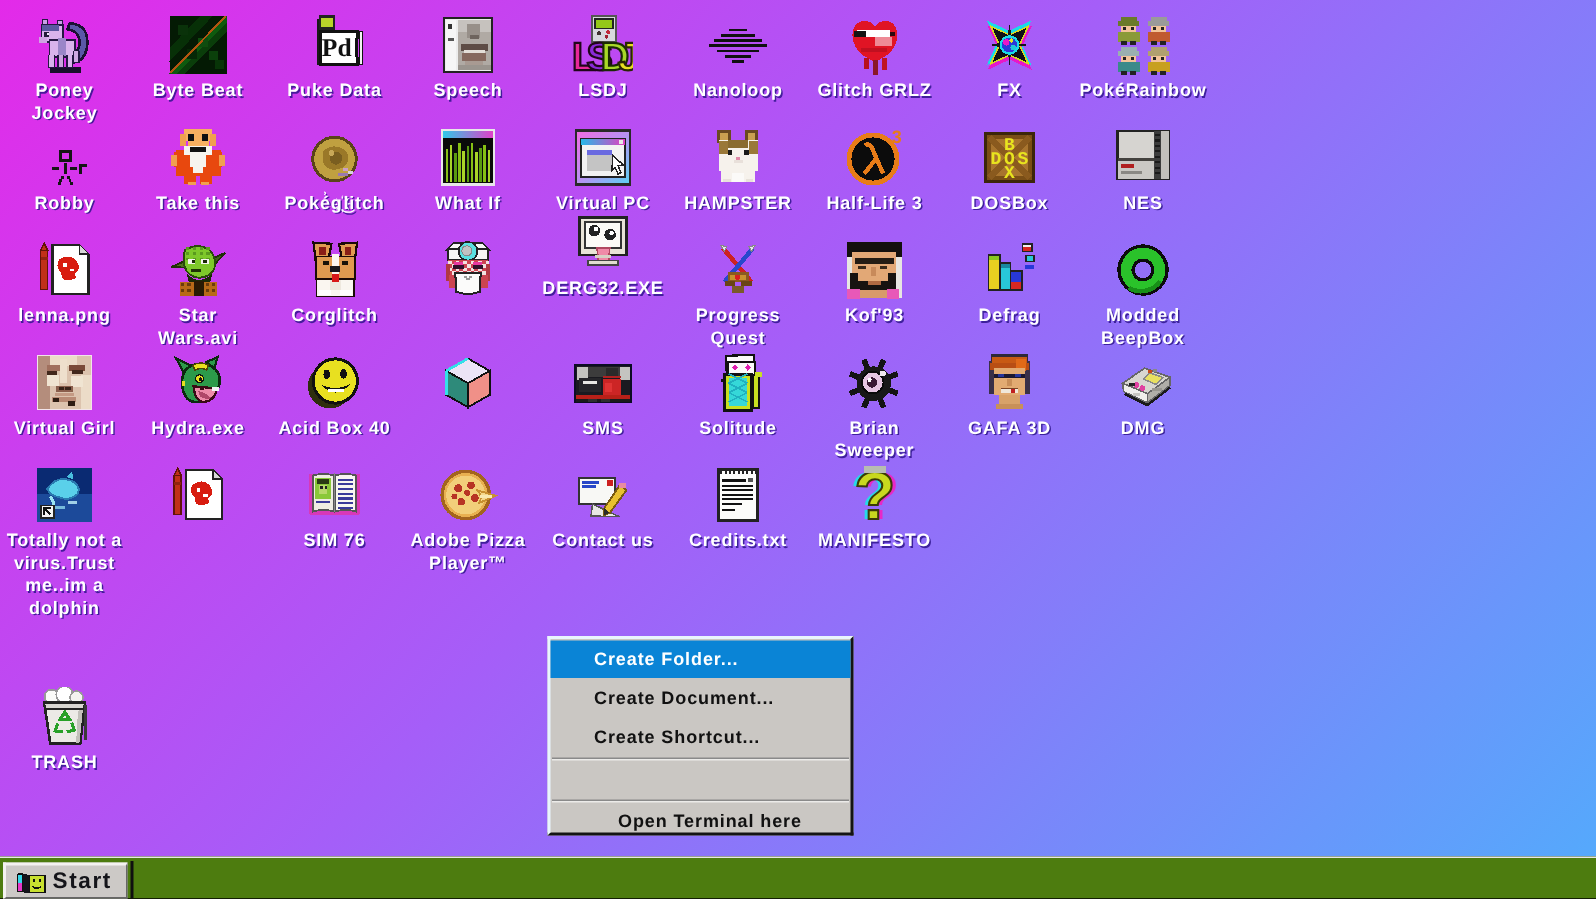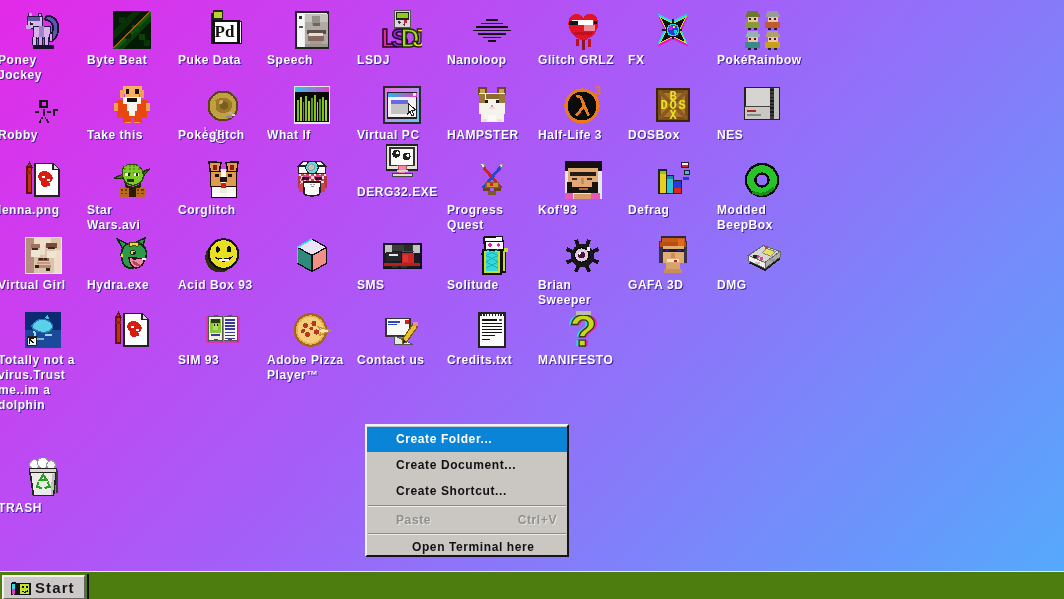--- a/index.html
+++ b/index.html
@@ -1,19 +1,19 @@
 <!DOCTYPE html>
 <html><head><meta charset="utf-8">
 <style>
 html,body{margin:0;padding:0;}
 body{width:1064px;height:599px;overflow:hidden;position:relative;
  font-family:"Liberation Sans",sans-serif;background:#000;}
 #desk{position:absolute;left:0;top:0;width:1064px;height:571px;
  background:linear-gradient(133deg,#e32ae9 0%,#a55ef8 46%,#55a9fc 100%);}
-.ic{position:absolute;width:90px;text-align:left;}
+.ic{position:absolute;width:90px;text-align:center;}
 .im{width:40px;height:40px;margin:0 auto;}
 .lb{margin-top:3px;font-size:12px;font-weight:bold;line-height:15px;color:#fff;
  letter-spacing:0.55px;text-shadow:1px 1px 0 rgba(46,20,140,0.85);}
 #menu{position:absolute;left:365px;top:424px;width:200px;height:129px;
  background:#cac7c3;border-top:2px solid #e9f5fd;border-left:2px solid #e9f5fd;
  border-right:2px solid #141414;border-bottom:2px solid #141414;}
 .mi{position:absolute;left:0;width:200px;height:26px;font-size:12px;font-weight:bold;
  color:#111;line-height:26px;padding-left:29px;box-sizing:border-box;letter-spacing:0.6px;}
 .sep{position:absolute;left:1px;width:198px;height:0;
  border-top:1px solid #8a8a8a;border-bottom:1px solid #ecebe9;}
@@ -609,21 +609,21 @@
   </div>
 <div class="ic" style="left:178px;top:235px;">
     <div class="im"><svg width="40" height="40" viewBox="0 0 16 16" shape-rendering="crispEdges">
         <circle cx="6.8" cy="9.0" r="5.9" fill="#2e2e0e"></circle>
         <circle cx="8.2" cy="7.6" r="5.9" fill="#e8e020" stroke="#111" stroke-width="0.8"></circle>
         <ellipse cx="5.9" cy="5.8" rx="0.85" ry="1.25" fill="#111"></ellipse>
         <ellipse cx="10.4" cy="5.7" rx="0.85" ry="1.25" fill="#111"></ellipse>
         <path d="M4.5,8.6 Q8.3,12.9 12.3,8.3 Q8.3,10.5 4.5,8.6 Z" fill="#111"></path>
         <rect x="6.2" y="9.7" width="4.2" height="0.8" fill="#fff"></rect>
       </svg></div>
-    <div class="lb">Acid Box 93</div>
+    <div class="lb">Acid Box 40</div>
   </div>
 <div class="ic" style="left:267px;top:235px;">
     <div class="im"><svg width="40" height="40" viewBox="0 0 16 16" shape-rendering="crispEdges">
         <path d="M8,1.6 L13.8,4.9 L8,8.2 L2.2,4.9 Z" fill="#ece4f6" stroke="#111" stroke-width="0.5"></path>
         <path d="M2.2,4.9 L8,8.2 L8,14.6 L2.2,11.3 Z" fill="#2e8a7a" stroke="#111" stroke-width="0.5"></path>
         <path d="M13.8,4.9 L8,8.2 L8,14.6 L13.8,11.3 Z" fill="#f09088" stroke="#111" stroke-width="0.5"></path>
         <line x1="8" y1="1.6" x2="2.2" y2="4.9" stroke="#35e0e8" stroke-width="0.7"></line>
         <line x1="2.2" y1="4.9" x2="2.2" y2="11.3" stroke="#35e0e8" stroke-width="0.7"></line>
       </svg></div>
   </div>
@@ -766,21 +766,21 @@
         <rect x="3.0" y="9.6" width="3.8" height="0.6" fill="#3a3a9a"></rect>
         <rect x="8.9" y="3.6" width="4.0" height="0.6" fill="#3a3a9a"></rect>
         <rect x="8.9" y="4.85" width="4.0" height="0.6" fill="#3a3a9a"></rect>
         <rect x="8.9" y="6.1" width="4.0" height="0.6" fill="#3a3a9a"></rect>
         <rect x="8.9" y="7.35" width="4.0" height="0.6" fill="#3a3a9a"></rect>
         <rect x="8.9" y="8.6" width="4.0" height="0.6" fill="#3a3a9a"></rect>
         <rect x="8.9" y="9.85" width="4.0" height="0.6" fill="#3a3a9a"></rect>
         <rect x="8.9" y="11.1" width="4.0" height="0.6" fill="#3a3a9a"></rect>
         <rect x="7.9" y="2.2" width="0.3" height="10.4" fill="#888"></rect>
       </svg></div>
-    <div class="lb">SIM 93</div>
+    <div class="lb">SIM 76</div>
   </div>
 <div class="ic" style="left:267px;top:310px;">
     <div class="im"><svg width="40" height="40" viewBox="0 0 16 16" shape-rendering="crispEdges">
         <circle cx="7.4" cy="8.0" r="6.3" fill="#e8b050" stroke="#a3651e" stroke-width="0.9"></circle>
         <circle cx="7.4" cy="8.0" r="5.2" fill="#f2cf7a"></circle>
         <circle cx="5.4" cy="6.2" r="1.05" fill="#b83424"></circle>
         <circle cx="8.8" cy="5.4" r="1.0" fill="#b83424"></circle>
         <circle cx="9.8" cy="8.8" r="1.05" fill="#b83424"></circle>
         <circle cx="6.2" cy="9.8" r="1.0" fill="#b83424"></circle>
         <circle cx="7.8" cy="7.4" r="0.8" fill="#b83424"></circle>
@@ -851,21 +851,20 @@
         <rect x="13.3" y="4.8" width="0.8" height="9.2" fill="#3a3a3a"></rect>
       </svg></div>
     <div class="lb">TRASH</div>
   </div>
 
 <div id="menu">
  <div class="mi" style="top:26px;">Create Document...</div>
  <div class="mi" style="top:1px;height:25px;background:#0a84d6;color:#fff;line-height:25px;">Create Folder...</div>
  <div class="mi" style="top:52px;">Create Shortcut...</div>
  <div class="sep" style="top:79px;"></div>
- <div class="mi" style="top:82px;height:24px;line-height:24px;color:#8f8f8c;text-shadow:1px 1px 0 #e6e5e3;">Paste<span style="position:absolute;right:10px;">Ctrl+V</span></div>
  <div class="sep" style="top:107px;"></div>
  <div class="mi" style="top:109px;height:24px;line-height:24px;padding-left:45px;">Open Terminal here</div>
 </div>
 <div id="bar">
 <div id="sbtn">
 <svg width="22" height="17" viewBox="0 0 22 17" shape-rendering="crispEdges" style="position:absolute;left:6px;top:3px;">
 <path d="M1.4,2.6 Q3,1.4 5,2.2 L5,14.8 Q3,14 1.4,15 Z" fill="#111"></path>
 <rect x="2.2" y="3.6" width="2.4" height="5" fill="#35d8e8"></rect>
 <rect x="2.2" y="8.8" width="2.4" height="5" fill="#e838c8"></rect>
 <path d="M5,2.2 Q7.4,3.2 9,3 L9,15.4 Q7.4,15.4 5,14.8 Z" fill="#14141a"></path>

